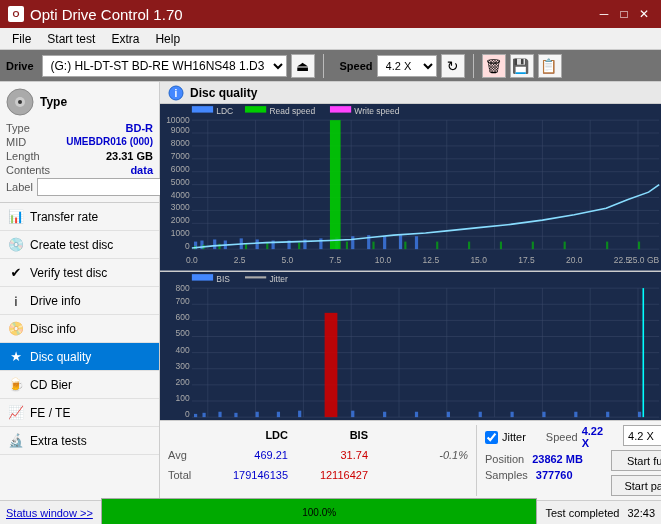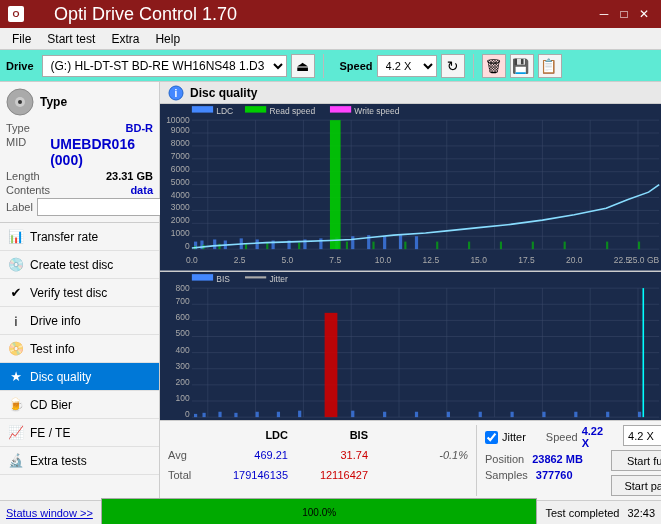--- a/index.html
+++ b/index.html
@@ -33,23 +33,22 @@
       background: #fff;
       border-radius: 2px;
       display: flex;
       align-items: center;
       justify-content: center;
       font-size: 9px;
       color: #8B1A1A;
       font-weight: bold;
     }
     #titlebar-title {
-      font-size: 18px;
+      font-size: 15px;
       font-weight: normal;
-      margin-left: 24px;
     }
     #titlebar-controls {
       display: flex;
       gap: 2px;
     }
     .title-btn {
       width: 18px;
       height: 18px;
       background: transparent;
       border: none;
@@ -72,21 +71,21 @@
       text-align: center;
     }
     .menu-item {
       padding: 2px 8px;
       cursor: pointer;
       font-size: 12px;
     }
 
     
     #toolbar {
-      background: #5eead4;
+      background: #737373;
       height: 32px;
       display: flex;
       align-items: center;
       padding: 0 6px;
       gap: 4px;
       border-bottom: 1px solid #ccc;
     }
     #toolbar-drive-label {
       font-size: 11px;
       margin-right: 4px;
@@ -415,21 +414,21 @@
           <circle cx="14" cy="14" r="2" fill="#333"></circle>
         </svg>
         <span style="font-size:12px;font-weight:bold;">Type</span>
       </div>
       <div class="disc-row">
         <span class="disc-row-label">Type</span>
         <span class="disc-row-value">BD-R</span>
       </div>
       <div class="disc-row">
         <span class="disc-row-label">MID</span>
-        <span class="disc-row-value" style="font-size:14px;margin-left:24px;">UMEBDR016 (000)</span>
+        <span class="disc-row-value" style="font-size:10px;margin-left:24px;">UMEBDR016 (000)</span>
       </div>
       <div class="disc-row">
         <span class="disc-row-label">Length</span>
         <span class="disc-row-value black">23.31 GB</span>
       </div>
       <div class="disc-row">
         <span class="disc-row-label">Contents</span>
         <span class="disc-row-value">data</span>
       </div>
       <div id="label-row">
@@ -450,21 +449,21 @@
     <div class="nav-item">
       <span class="nav-icon">✔</span>
       <span>Verify test disc</span>
     </div>
     <div class="nav-item">
       <span class="nav-icon">ℹ</span>
       <span>Drive info</span>
     </div>
     <div class="nav-item">
       <span class="nav-icon">📀</span>
-      <span>Test info</span>
+      <span>Disc info</span>
     </div>
     <div class="nav-item active">
       <span class="nav-icon">★</span>
       <span>Disc quality</span>
     </div>
     <div class="nav-item">
       <span class="nav-icon">🍺</span>
       <span>CD Bier</span>
     </div>
     <div class="nav-item">

